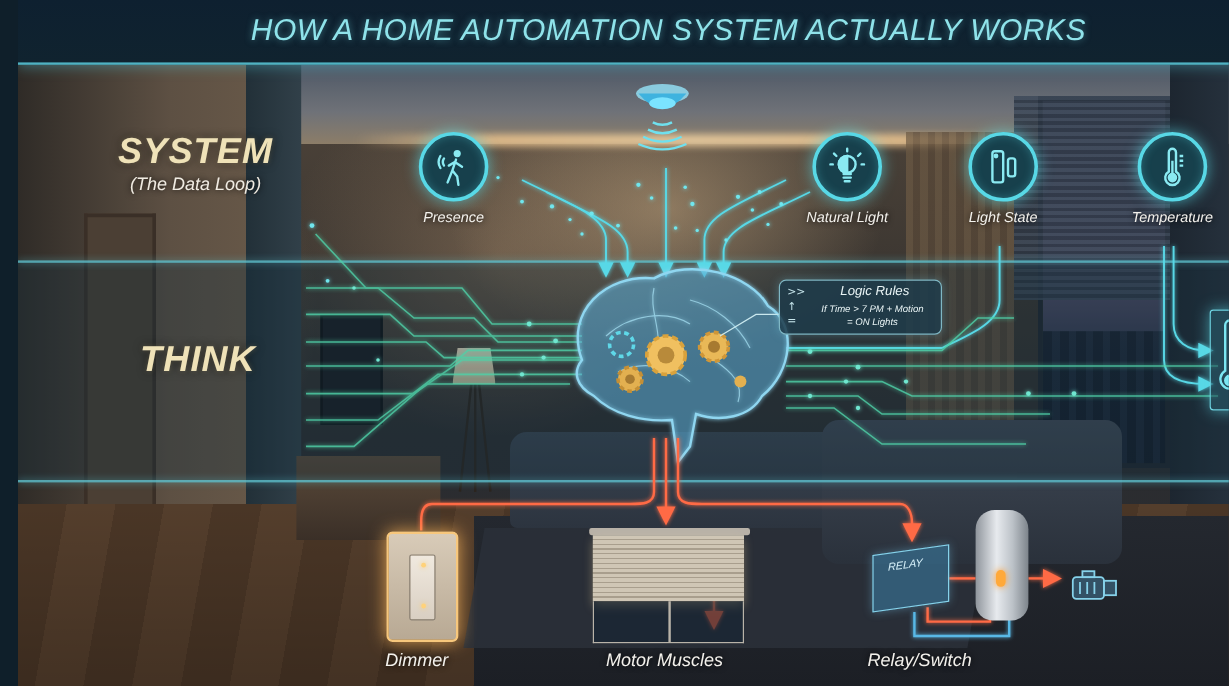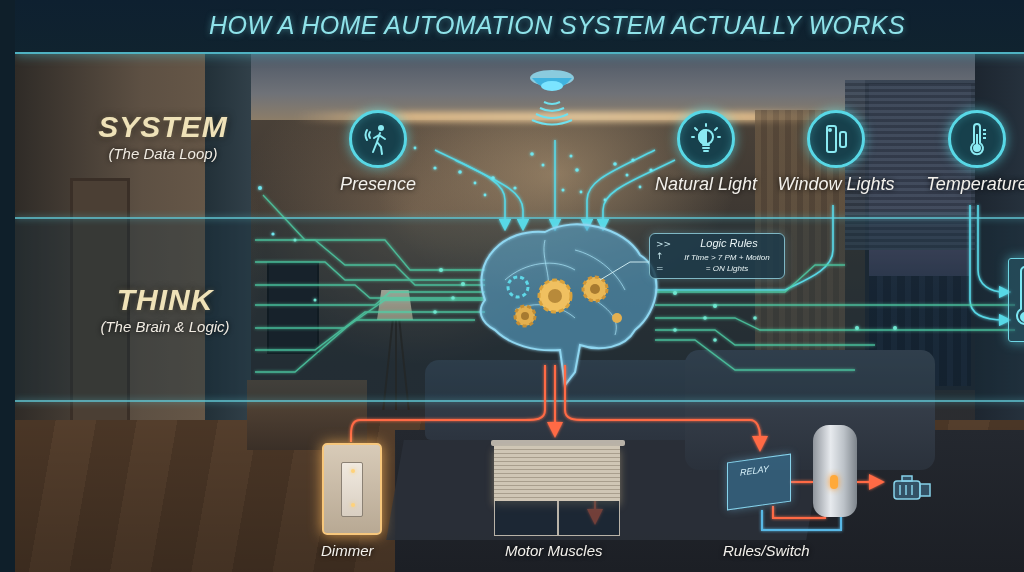--- a/index.html
+++ b/index.html
@@ -140,21 +140,21 @@
   
   .sensor { position: absolute; width: 140px; text-align: center; }
   .sensor-circle {
     width: 58px; height: 58px; margin: 0 auto; border-radius: 50%;
     border: 3px solid #58d8e6; background: #17404c;
     box-shadow: 0 0 12px rgba(88,216,230,.7), inset 0 0 8px rgba(88,216,230,.3);
     display: flex; align-items: center; justify-content: center;
   }
   .sensor-label {
     display: block; margin-top: 6px; color: #f3f1ec; font-family: "Liberation Sans", sans-serif;
-    font-size: 18px; text-shadow: 0 0 5px rgba(0,0,0,.9);
+    font-size: 12px; text-shadow: 0 0 5px rgba(0,0,0,.9);
   }
 
   
   .ceiling-sensor {
     position: absolute; left: 505px; top: 66px; width: 64px; height: 30px;
   }
 
   
   .logic-box {
     position: absolute; left: 634px; top: 233px; width: 136px; height: 46px;
@@ -412,21 +412,20 @@
       </g>
     </svg>
   </div>
 
   <div class="section-label" style="left:68px; top:110px; width:160px;">
     <span class="section-title">SYSTEM</span>
     <span class="section-sub">(The Data Loop)</span>
   </div>
   <div class="section-label" style="left:60px; top:283px; width:180px;text-align:center;">
     <span class="section-title">THINK</span>
-    <span class="section-sub">(The Brain &amp; Logic)</span>
   </div>
 
   <div class="sensor" style="left:293px; top:110px;">
     <div class="sensor-circle">
       <svg width="34" height="34" viewBox="0 0 34 34" fill="none" stroke="#8aeaf2" stroke-width="2" stroke-linecap="round">
         <circle cx="20" cy="6" r="3" fill="#8aeaf2" stroke="none"></circle>
         <path d="M19,11 L16,20 L20,25 L21,32 M16,20 L12,30 M18,13 L24,17 M18,13 L13,16"></path>
         <path d="M6,8 Q3,13 6,18 M9,10 Q7,13 9,16"></path>
       </svg>
     </div>
@@ -446,21 +445,21 @@
   </div>
 
   <div class="sensor" style="left:751px; top:110px;">
     <div class="sensor-circle">
       <svg width="34" height="34" viewBox="0 0 34 34" fill="none" stroke="#8aeaf2" stroke-width="2">
         <rect x="8" y="4" width="9" height="26" rx="2"></rect>
         <rect x="21" y="10" width="6" height="15" rx="2"></rect>
         <circle cx="11" cy="8" r="1" fill="#8aeaf2"></circle>
       </svg>
     </div>
-    <span class="sensor-label">Window Lights</span>
+    <span class="sensor-label">Light State</span>
   </div>
 
   <div class="sensor" style="left:892px; top:110px;">
     <div class="sensor-circle">
       <svg width="34" height="34" viewBox="0 0 34 34" fill="none" stroke="#8aeaf2" stroke-width="2">
         <path d="M14,5 A3,3 0 0,1 20,5 V21 A6,6 0 1,1 14,21 Z"></path>
         <circle cx="17" cy="26" r="3" fill="#8aeaf2"></circle>
         <path d="M17,12 V24"></path>
         <path d="M23,8 H26 M23,12 H26 M23,16 H26"></path>
       </svg>
@@ -510,15 +509,15 @@
     <div class="heater-light"></div>
   </div>
   <div class="motor">
     <svg width="48" height="28" viewBox="0 0 48 28" fill="rgba(80,150,190,.4)" stroke="#86d2ea" stroke-width="1.5">
       <rect x="6" y="7" width="26" height="18" rx="3"></rect>
       <rect x="32" y="10" width="10" height="12"></rect>
       <rect x="14" y="2" width="10" height="5"></rect>
       <path d="M12,11 V21 M18,11 V21 M24,11 V21" fill="none"></path>
     </svg>
   </div>
-  <div class="act-label" style="left:708px; top:542px;">Rules/Switch</div>
+  <div class="act-label" style="left:708px; top:542px;">Relay/Switch</div>
 
 </div>
 
 </body></html>

